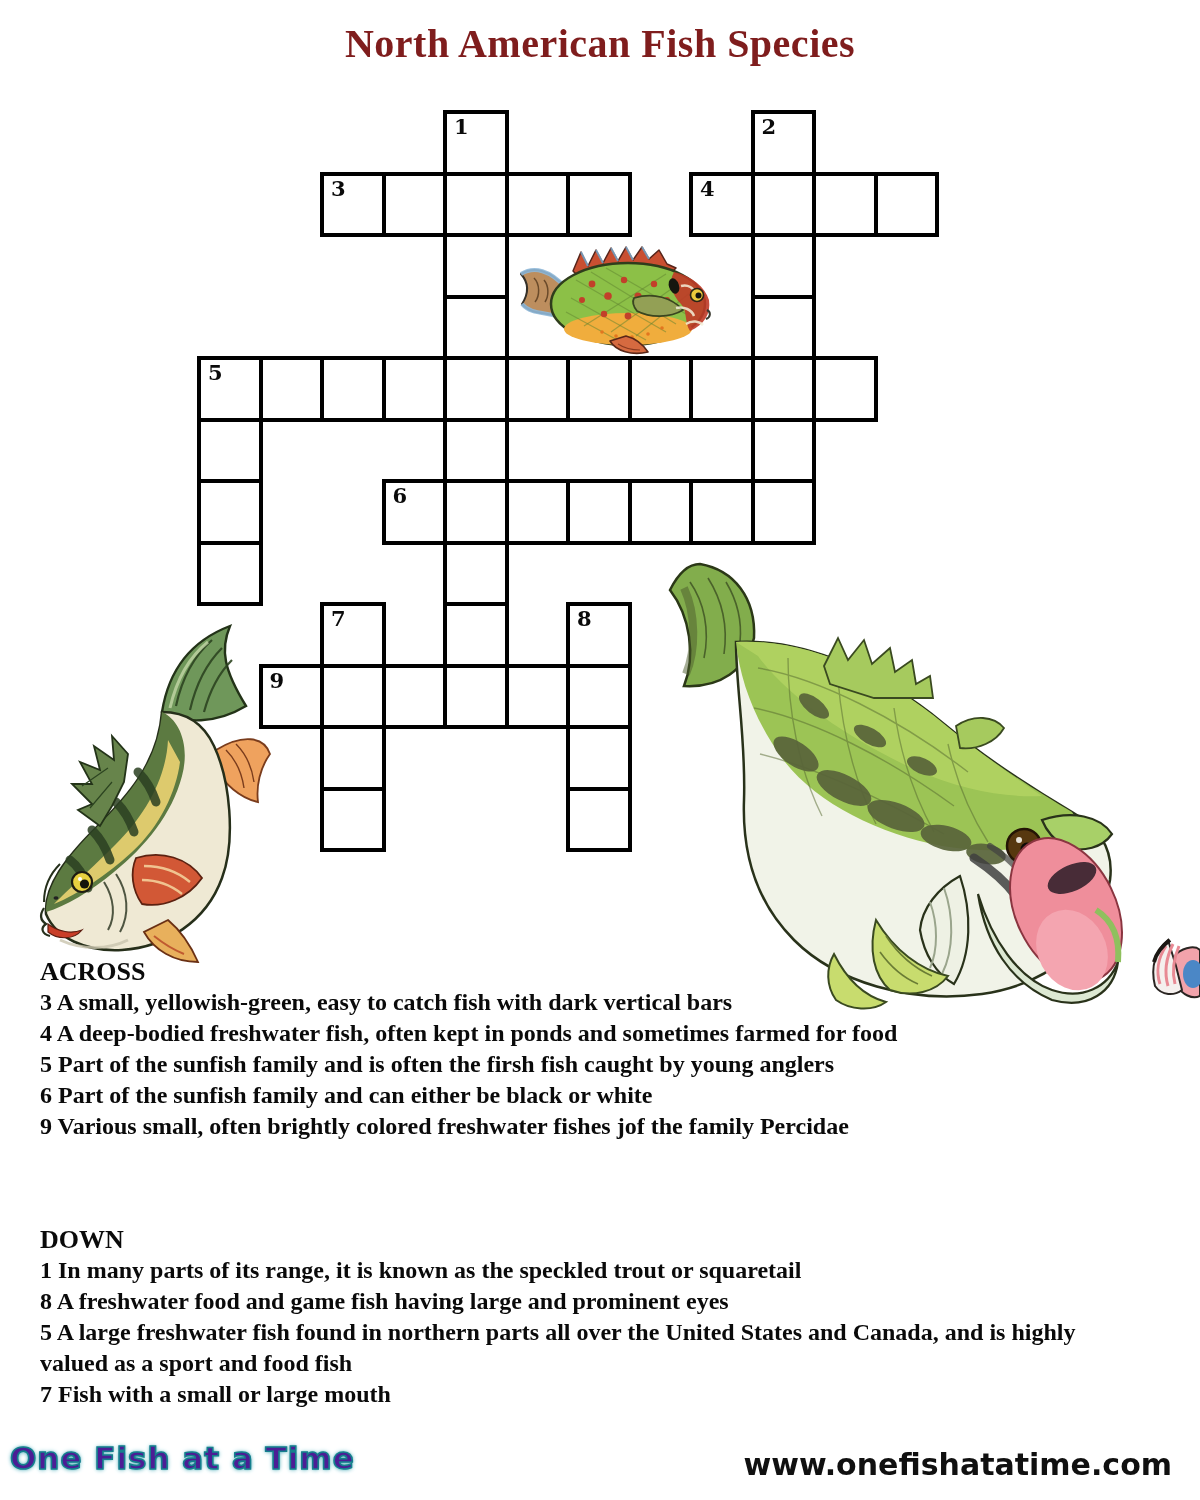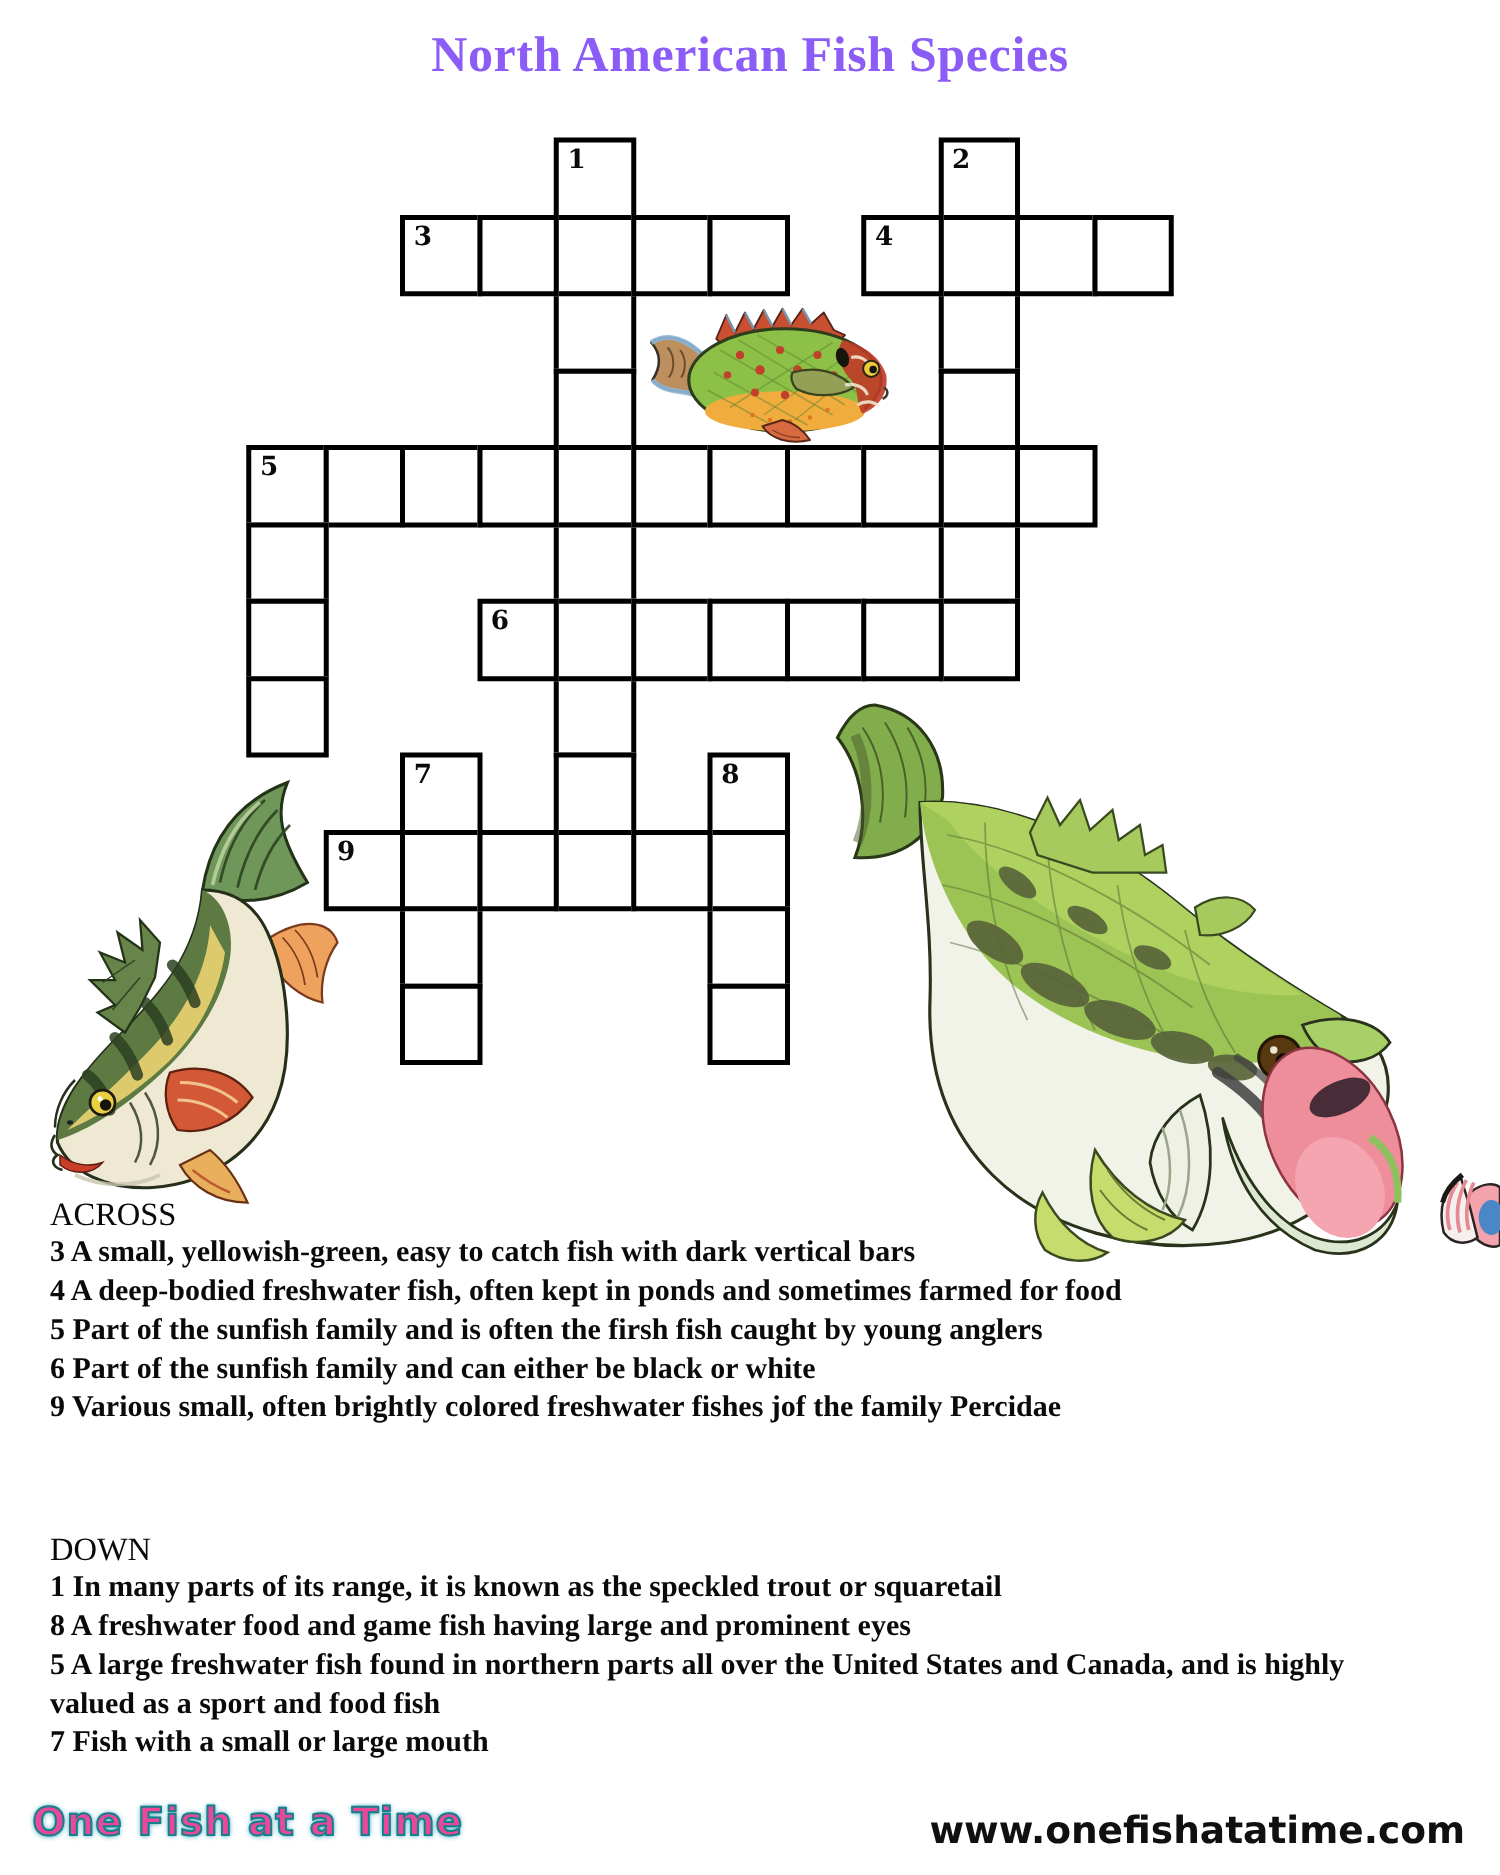--- a/index.html
+++ b/index.html
@@ -1,36 +1,36 @@
 <!DOCTYPE html>
 <html><head>
 <meta charset="utf-8">
 <style>
   html,body{margin:0;padding:0;background:#fff;}
   .page{position:relative;width:1200px;height:1500px;background:#ffffff;overflow:hidden;
         font-family:"Liberation Serif",serif;}
   .title{position:absolute;top:20px;left:0;right:0;text-align:center;
-         font-size:40px;font-weight:bold;color:#8b5cf6;letter-spacing:.5px;}
+         font-size:40px;font-weight:bold;color:#7f1d1d;letter-spacing:.5px;}
   
   #grid{position:absolute;left:0;top:0;width:1200px;height:1000px;z-index:1;}
   .cell{position:absolute;box-sizing:border-box;border:4px solid #000;background:#fff;}
   .cellnum{position:absolute;top:2px;left:7px;font-family:"DejaVu Serif",serif;
            font-weight:bold;font-size:21px;color:#0a0a0a;line-height:1;}
   
   .fish{position:absolute;z-index:2;}
   
   .clues{position:absolute;left:40px;width:1070px;z-index:3;color:#0a0a0a;}
   .clues-across{top:956px;}
   .clues-down{top:1176px;margin-top:48px;}
-  .clue-heading{font-weight:normal;font-size:26px;line-height:31px;}
+  .clue-heading{font-weight:bold;font-size:26px;line-height:31px;}
   .clue{font-weight:bold;font-size:24px;line-height:31px;}
   
-  .logo{position:absolute;left:26px;top:1440px;z-index:4;
+  .logo{position:absolute;left:10px;top:1440px;z-index:4;
         font-family:"DejaVu Sans",sans-serif;font-weight:bold;font-size:31px;
-        letter-spacing:1px;color:#ec4899;
+        letter-spacing:1px;color:#4c1d95;
         -webkit-text-stroke:1.6px #157f8d;
         text-shadow:0 0 2px #2b93a1,0 0 5px #7cc4cd,0 1px 4px #9ad2d9;}
   .website{position:absolute;right:28px;top:1447px;z-index:4;
         font-family:"DejaVu Sans",sans-serif;font-weight:bold;font-size:30px;color:#101010;}
 </style>
 </head>
 <body>
 
 <div class="page">
 

